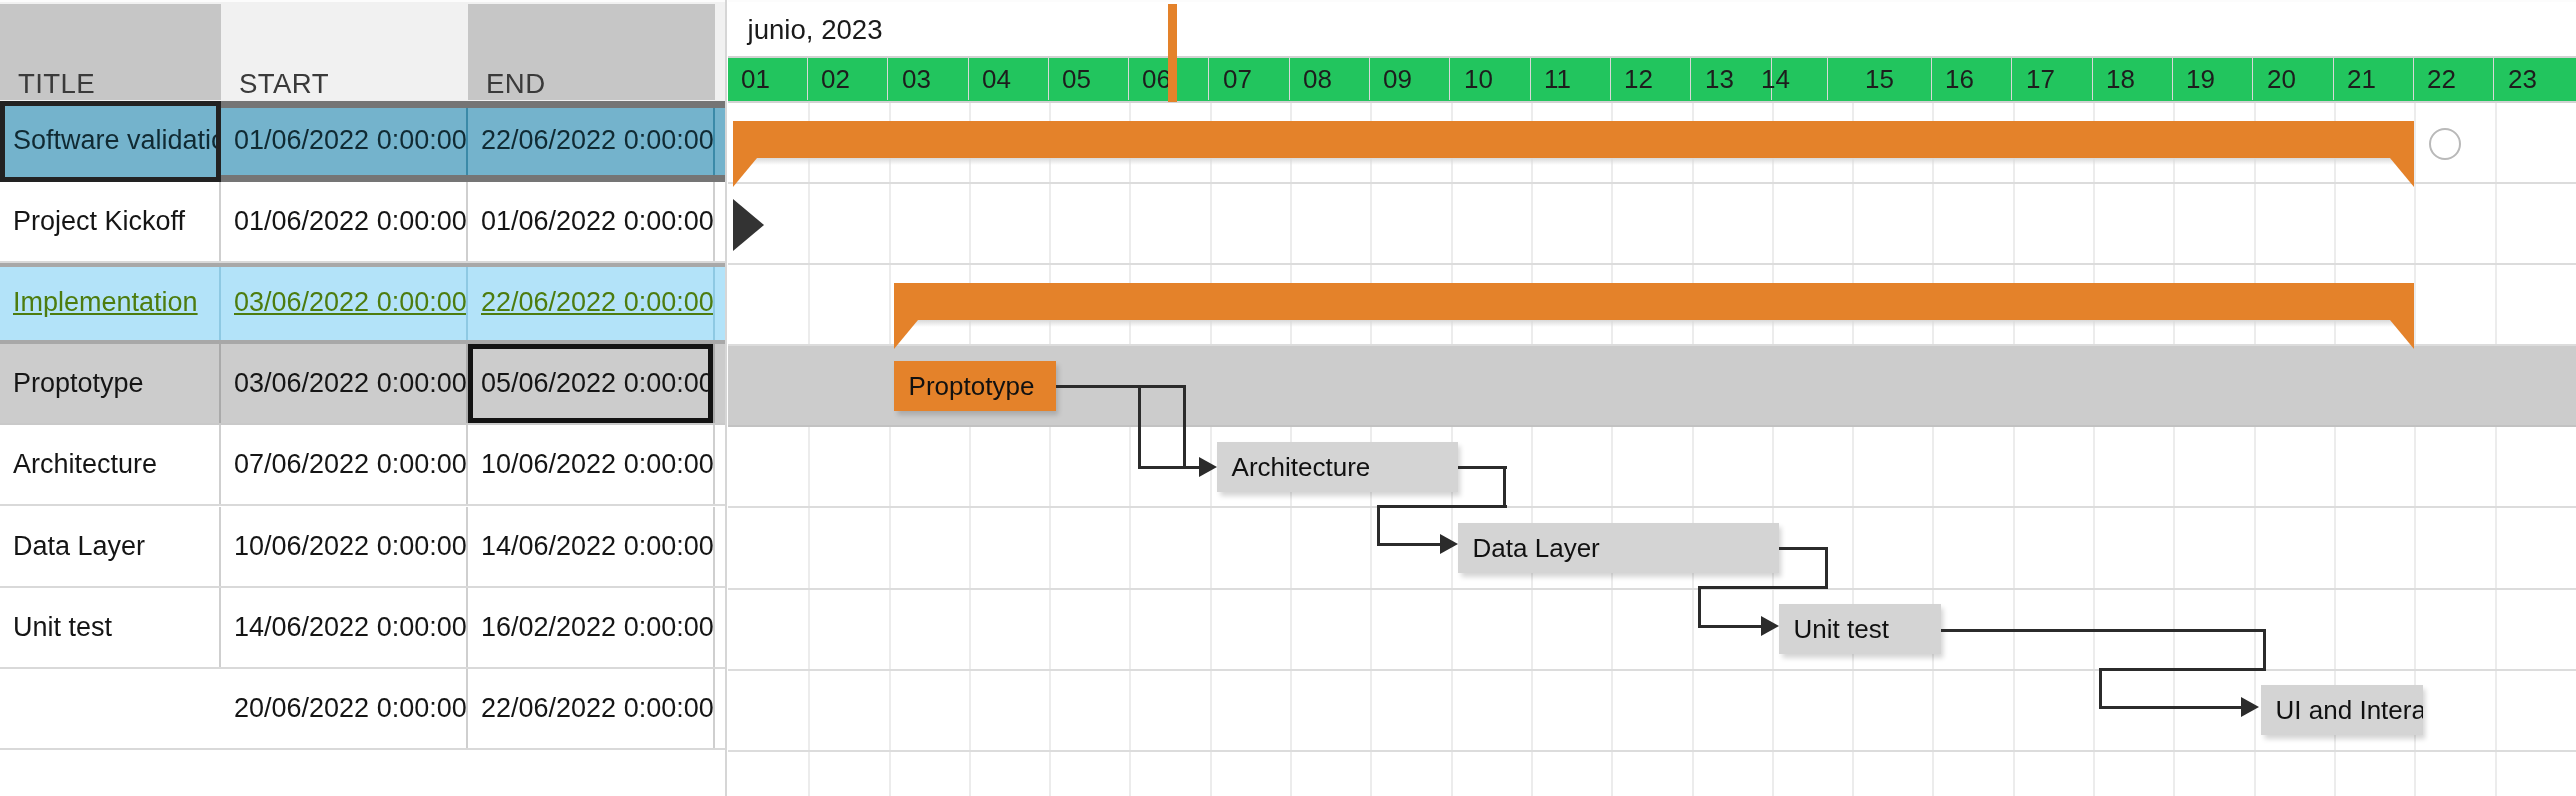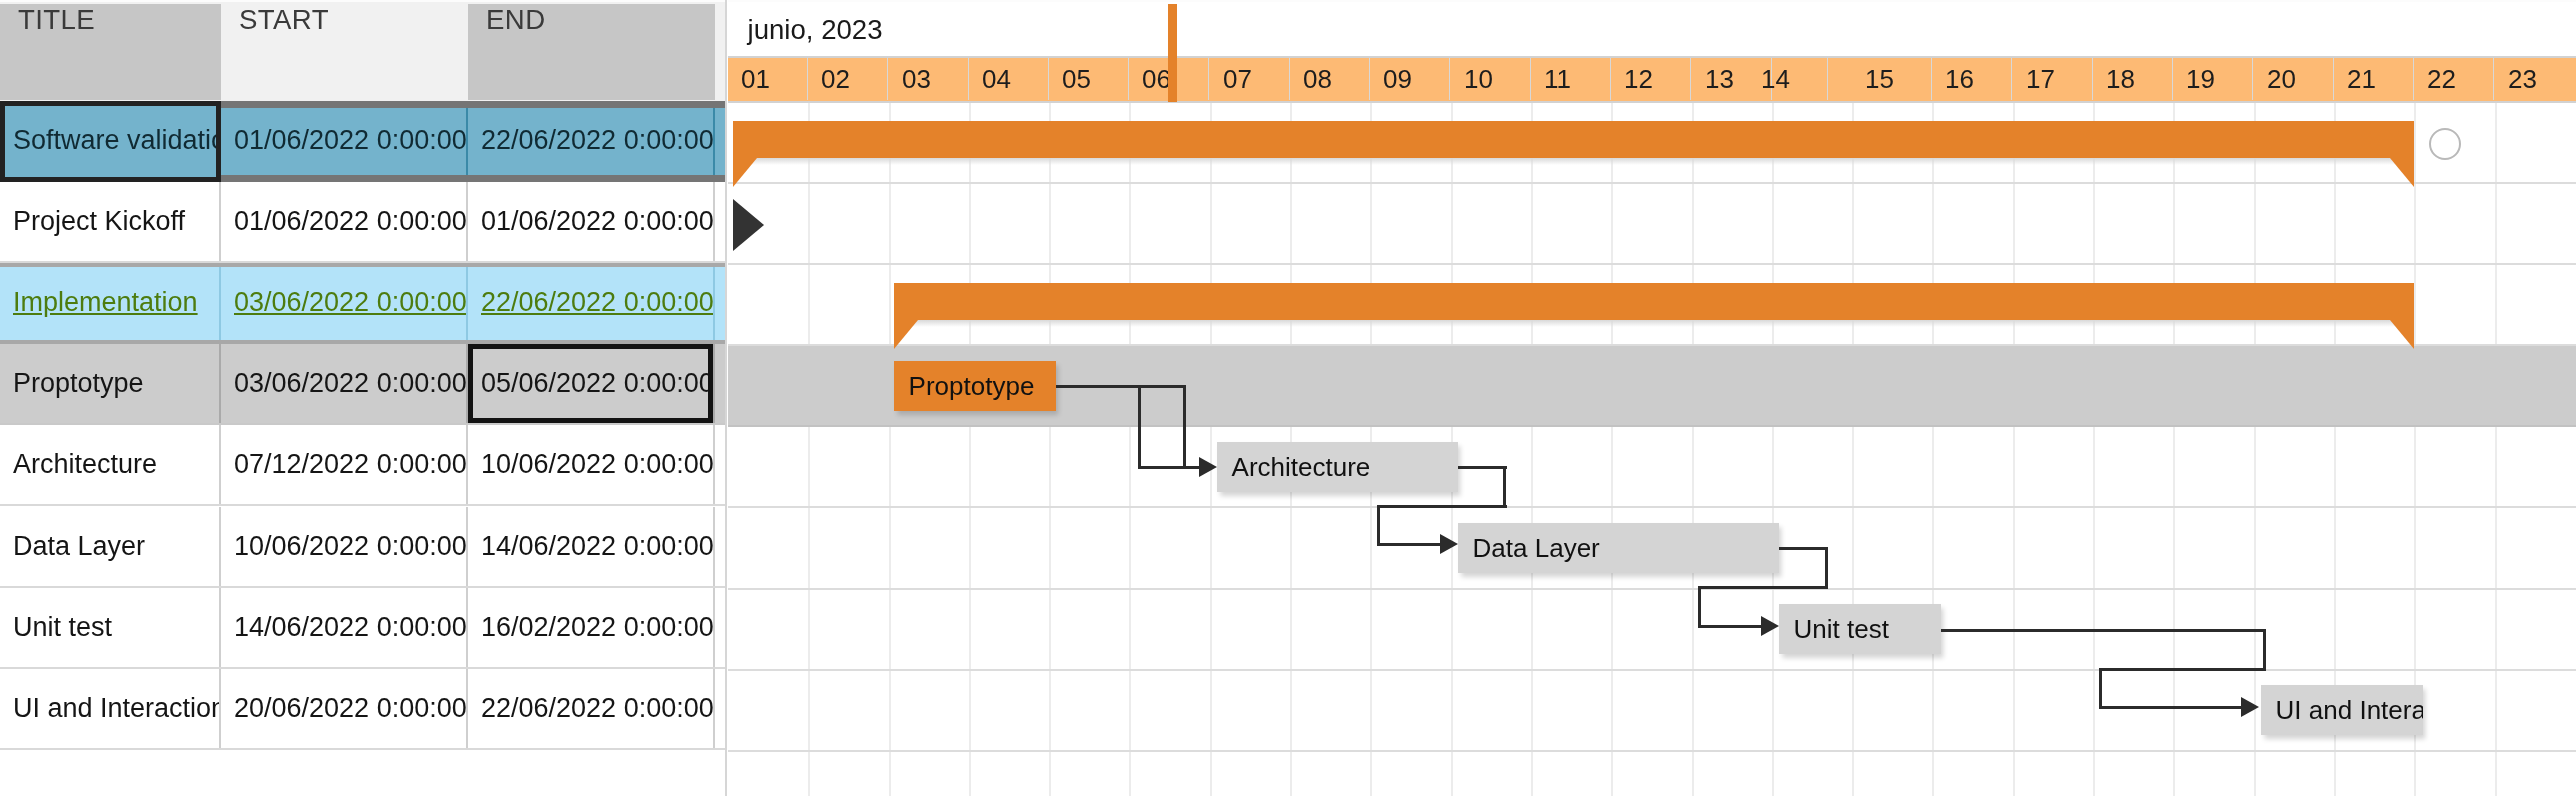--- a/index.html
+++ b/index.html
@@ -18,21 +18,21 @@
     background:#ffffff;overflow:hidden;
     border-right:2.4px solid #d6d6d6;
   }
   #grid-head{
     position:relative;height:101px;width:725px;
     background:#f1f1f1;border-top:2.4px solid #fcfcfc;
     box-sizing:border-box;
   }
   .hcell{
     position:absolute;top:2.4px;height:96px;
-    display:flex;align-items:flex-start;
+    display:flex;align-items:flex-end;
     font-size:27.6px;color:#3a3a3a;letter-spacing:0.4px;
     box-sizing:border-box;padding-left:18px;
   }
   .hcell.shaded{background:#c6c6c6;}
   .hcell.plain{background:#f1f1f1;}
 
   #grid-body{position:relative;width:725px;height:696px;background:#fff;}
   .row{
     position:absolute;left:0;width:725px;height:81px;
     box-sizing:border-box;
@@ -86,21 +86,21 @@
     border-top:2.4px solid #fcfcfc;
   }
   #tl-month{
     position:absolute;left:0;top:2.4px;width:1848px;height:54px;
     border-bottom:2.4px solid #d2d2d2;box-sizing:border-box;
     display:flex;align-items:center;padding-left:19.5px;
     font-size:27.6px;color:#1a1a1a;background:#fff;
   }
   #tl-days{
     position:absolute;left:0;top:56px;width:1848px;height:45px;
-    background:#fdba74;border-bottom:2.4px solid #d2d2d2;box-sizing:border-box;
+    background:#22c55e;border-bottom:2.4px solid #d2d2d2;box-sizing:border-box;
   }
   .day{
     position:absolute;top:0;height:42px;
     border-right:1.6px solid #d8d8d8;box-sizing:border-box;
     display:flex;align-items:center;padding-left:13px;
     font-size:26px;color:#1d1d1d;
   }
   #tl-body{position:absolute;left:0;top:101px;width:1848px;height:696px;background:#fff;}
   .trow{
     position:absolute;left:0;width:1848px;height:81px;
@@ -198,41 +198,40 @@
       <div class="row grey" style="top:243px;">
         <div class="cell c0">Proptotype</div>
         <div class="cell c1">03/06/2022 0:00:00</div>
         <div class="cell c2">05/06/2022 0:00:00</div>
         <div class="cell c3">0</div>
         <div class="cellfocus"></div>
       </div>
 
       <div class="row white plainrow" style="top:324px;">
         <div class="cell c0">Architecture</div>
-        <div class="cell c1">07/12/2022 0:00:00</div>
+        <div class="cell c1">07/06/2022 0:00:00</div>
         <div class="cell c2">10/06/2022 0:00:00</div>
         <div class="cell c3">0</div>
       </div>
 
       <div class="row white plainrow" style="top:406px;">
         <div class="cell c0">Data Layer</div>
         <div class="cell c1">10/06/2022 0:00:00</div>
         <div class="cell c2">14/06/2022 0:00:00</div>
         <div class="cell c3">0</div>
       </div>
 
       <div class="row white plainrow" style="top:487px;">
         <div class="cell c0">Unit test</div>
         <div class="cell c1">14/06/2022 0:00:00</div>
         <div class="cell c2">16/02/2022 0:00:00</div>
         <div class="cell c3">1</div>
       </div>
 
       <div class="row white plainrow" style="top:568px;">
-        <div class="cell c0">UI and Interaction</div>
         <div class="cell c1">20/06/2022 0:00:00</div>
         <div class="cell c2">22/06/2022 0:00:00</div>
         <div class="cell c3">1</div>
       </div>
 
       <div class="row white" style="top:649px;height:47px;border-bottom:none;"></div>
     </div>
   </div>
 
   <div id="tl">

